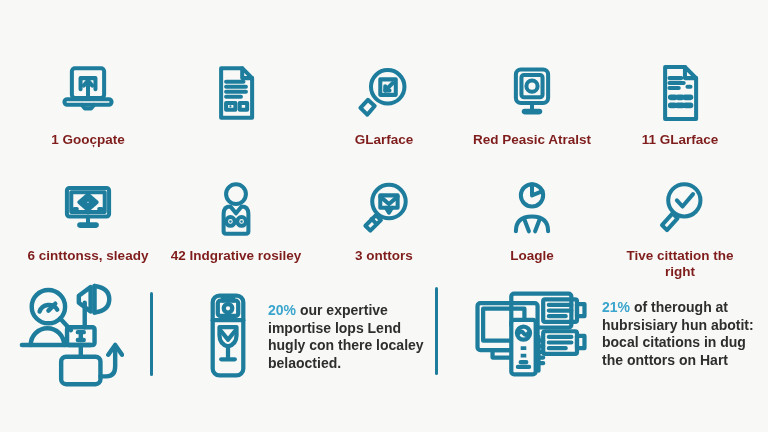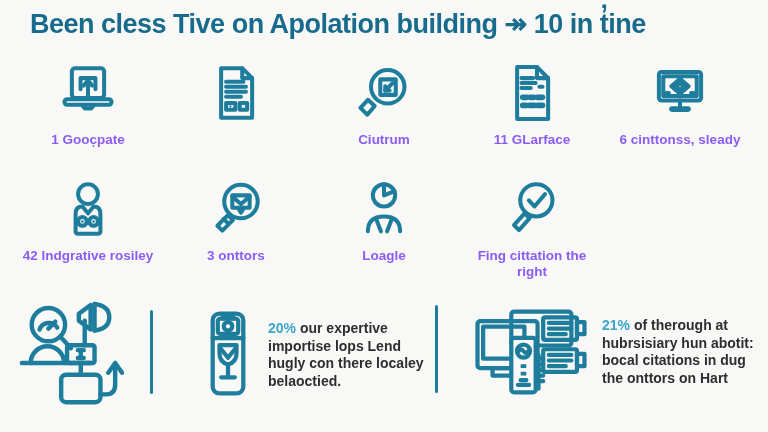--- a/index.html
+++ b/index.html
@@ -4,38 +4,37 @@
 <style>
   html,body{margin:0;padding:0;background:#e9e9e9;}
   .canvas{position:relative;width:768px;height:432px;background:#f8f9f6;overflow:hidden;
           font-family:"Liberation Sans",sans-serif;}
   .title{position:absolute;top:8px;left:30px;font-size:27px;font-weight:700;
          color:#186b8c;letter-spacing:-0.5px;white-space:nowrap;}
   .grid{position:absolute;top:60px;left:14px;right:14px;
         display:grid;grid-template-columns:repeat(5,1fr);grid-template-rows:116px 118px;}
   .cell{display:flex;flex-direction:column;align-items:center;}
   .cell .iconbox{height:66px;display:flex;align-items:center;justify-content:center;}
-  .cell .label{margin-top:6px;font-size:13.5px;font-weight:700;color:#8b5cf6;
+  .cell .label{margin-top:6px;font-size:13.5px;font-weight:700;color:#7f1d1d;
                text-align:center;line-height:1.15;max-width:138px;}
   .icon svg *{stroke:#1e7d9d;fill:none;stroke-width:6.5;stroke-linecap:round;stroke-linejoin:round;}
   .icon svg .f{fill:#1e7d9d;stroke:none;}
   .icon svg.sw45 *{stroke-width:4.5;}
   .icon svg.sw5 *{stroke-width:5;}
-  .bottom{position:absolute;top:293px;left:0;right:0;height:139px;}
+  .bottom{position:absolute;top:275px;left:0;right:0;height:139px;}
   .divider{position:absolute;width:3px;background:#1e7d9d;border-radius:2px;}
   .stat{position:absolute;font-size:14px;font-weight:700;color:#2e2e2e;line-height:1.25;}
   .stat .pct{color:#3ba5cd;}
   .abs{position:absolute;}
 </style>
 </head>
 <body>
 
 <div class="canvas">
 
-  <div class="title">Been cless Tive on Apolation building ↠ 10 in t̓ine</div>
 
   <div class="grid">
 
     <div class="cell icon">
       <div class="iconbox">
         <svg width="62" height="62" viewBox="0 0 100 100">
           <rect x="24" y="10" width="52" height="48" rx="5"></rect>
           <path d="M38 44 V26 H62 V44"></path>
           <path d="M50 54 V32"></path>
             <path d="M43 38 L50 30 L57 38"></path>
@@ -62,23 +61,35 @@
     <div class="cell icon">
       <div class="iconbox">
         <svg width="62" height="62" viewBox="0 0 100 100">
           <circle cx="56" cy="40" r="27"></circle>
           <rect x="44" y="28" width="25" height="25"></rect>
           <path d="M64 34 L52 46"></path>
             <path d="M52 39 V46 H59"></path>
           <path d="M24 61 L35 71 L23 85 L12 74 Z"></path>
         </svg>
       </div>
-      <div class="label">Ciutrum</div>
-    </div>
-
+      <div class="label">GLarface</div>
+    </div>
+
+    <div class="cell icon">
+      <div class="iconbox">
+        <svg width="62" height="62" viewBox="0 0 100 100">
+          <rect x="24" y="12" width="52" height="54" rx="8"></rect>
+          <rect x="33" y="21" width="34" height="36" rx="4"></rect>
+          <circle cx="50" cy="39" r="9"></circle>
+          <path d="M50 66 V78"></path>
+          <path d="M38 80 H62" style="stroke-width:9"></path>
+        </svg>
+      </div>
+      <div class="label">Red Peasic Atralst</div>
+    </div>
 
     <div class="cell icon">
       <div class="iconbox">
         <svg width="62" height="62" viewBox="0 0 100 100">
           <path d="M26 8 H58 L76 26 V92 H26 Z"></path>
           <path d="M58 8 V26 H76"></path>
           <path d="M33 26 H52 M33 34 H56 M33 42 H48 M62 40 H67"></path>
           <path d="M35 57 h7 M47 57 h6 M58 57 h9" style="stroke-width:9"></path>
           <path d="M35 70 h6 M46 70 h8 M59 70 h8" style="stroke-width:9"></path>
         </svg>
@@ -142,21 +153,21 @@
     </div>
 
     <div class="cell icon">
       <div class="iconbox">
         <svg width="62" height="62" viewBox="0 0 100 100">
           <circle cx="57" cy="36" r="26"></circle>
           <path d="M45 36 L54 46 L71 26"></path>
           <path d="M38 57 L46 65 L29 84 L21 76 Z"></path>
         </svg>
       </div>
-      <div class="label">Fing cittation the right</div>
+      <div class="label">Tive cittation the right</div>
     </div>
   </div>
 
   <div class="bottom">
 
     <div class="abs icon" style="left:16px;top:6px;">
       <svg class="sw45" width="108" height="120" viewBox="0 0 110 120">
         <circle cx="33" cy="25" r="17"></circle>
         <path d="M24 30 A10 10 0 0 1 42 28"></path>
         <path d="M33 29 L40 22"></path>

